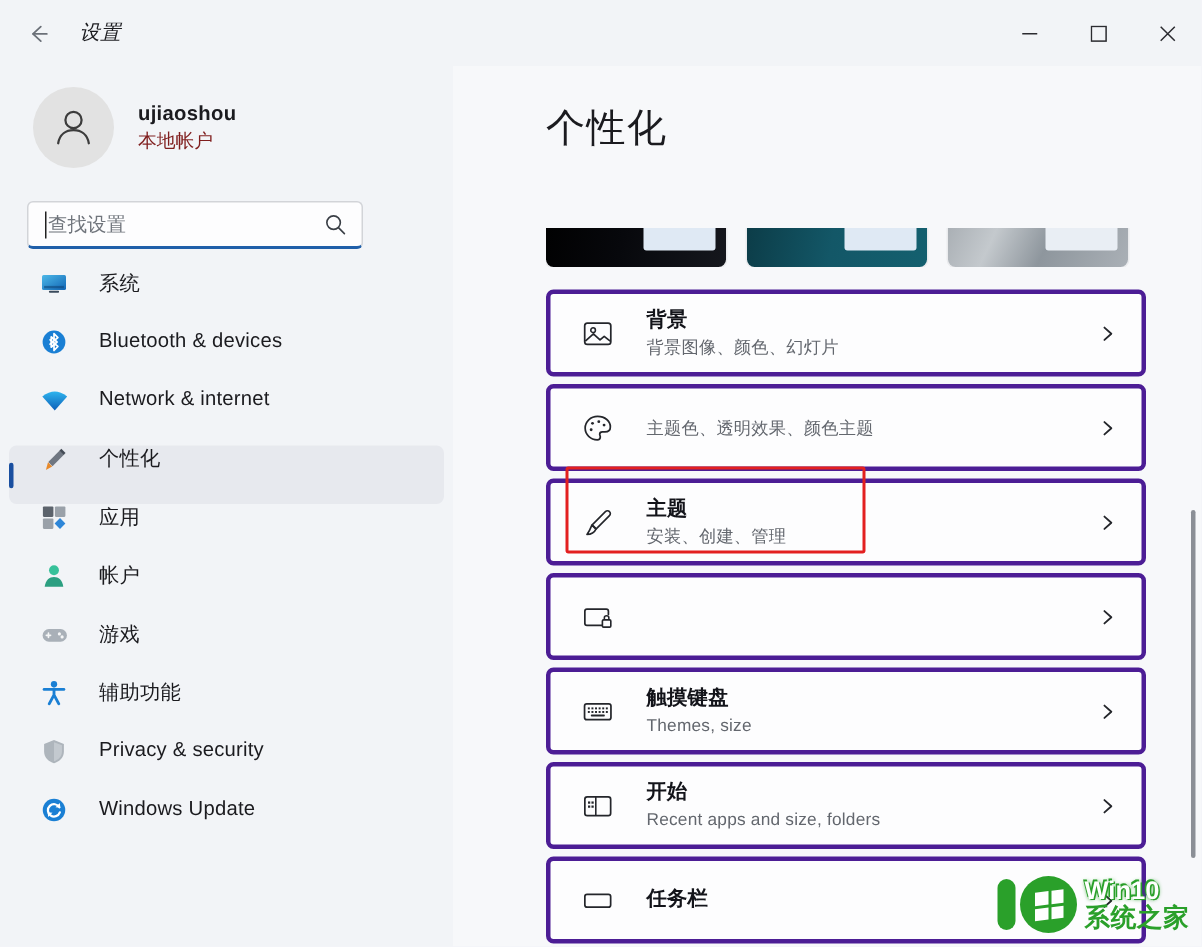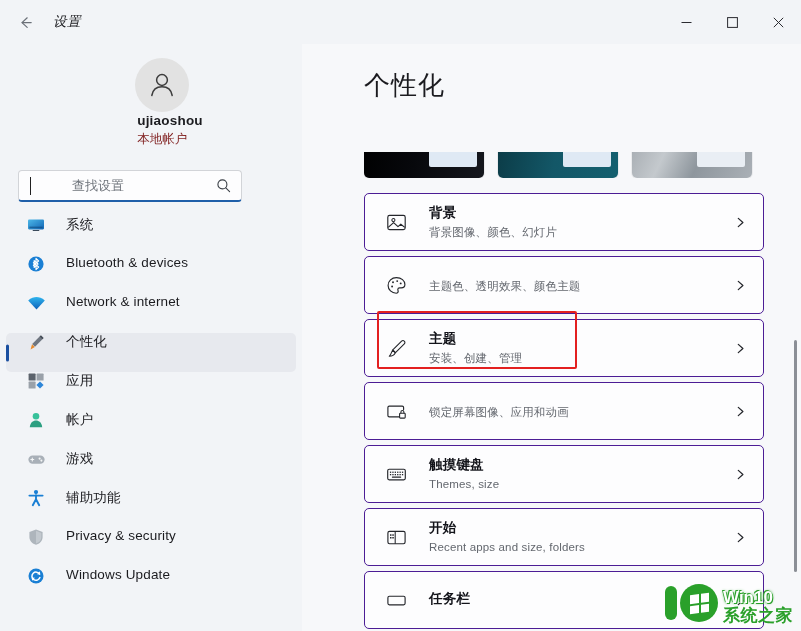--- a/index.html
+++ b/index.html
@@ -63,21 +63,20 @@
     flex: 0 0 302px;
     background: #f2f4f7;
     padding: 0;
     position: relative;
     overflow: hidden;
   }
   .account {
     display: flex;
     align-items: center;
     margin: 14px 0 0 22px;
-    flex-direction: column;
   }
   .avatar {
     width: 54px; height: 54px;
     border-radius: 50%;
     background: #e2e2e2;
     display: flex; align-items: center; justify-content: center;
     flex: 0 0 54px;
   }
   .avatar svg { display:block; }
   .account-text { margin-left: 16px; line-height: 1.35; }
@@ -87,21 +86,20 @@
   .searchwrap {
     margin: 22px 0 0 18px;
     width: 224px;
     height: 32px;
     background: #fdfdfe;
     border: 1px solid #d2d4d8;
     border-bottom: 2px solid #1f5fa9;
     border-radius: 4px;
     display: flex;
     position: relative;
-    padding-left: 40px;
   }
   .search-caret {
     position: absolute;
     left: 11px; top: 6px;
     width: 1px; height: 18px;
     background: #202020;
   }
   .search-input {
     border: none; outline: none; background: transparent;
     font-family: inherit;
@@ -189,21 +187,21 @@
     width: 48px; height: 17px;
     border-radius: 2px;
     background: #dfe9f4;
   }
   .tc-2 .tc-tile { background: #e9eef4; }
 
   .cards { margin: 15px 0 0 62px; width: 400px; }
   .card {
     height: 58px;
     background: #fdfdfe;
-    border: 1px solid #4c1d95;
+    border: 3px solid #4c1d95;
     border-radius: 5px;
     margin-bottom: 5px;
     display: flex;
     align-items: center;
     padding: 0 14px 0 16px;
     position: relative;
   }
   .card-icon {
     width: 30px; flex: 0 0 30px;
     display: flex; align-items: center; justify-content: center;
@@ -235,21 +233,21 @@
     background: #8b8f96;
     border-radius: 2px;
     z-index: 10;
   }
 
   
   .watermark {
     position: absolute;
     right: 8px; bottom: 6px;
     display: flex;
-    align-items: flex-end;
+    align-items: center;
     z-index: 30;
   }
   .wm-logo { position: relative; width: 56px; height: 44px; flex:0 0 56px;}
   .wm-bar {
     position: absolute; left: 3px; top: 5px;
     width: 12px; height: 34px;
     border-radius: 7px;
     background: #2aa02a;
   }
   .wm-circle {
@@ -542,21 +540,20 @@
 
           <div class="card">
             <span class="card-icon">
               <svg width="21" height="21" viewBox="0 0 21 21" fill="none">
                 <path d="M13.4 15.9 H3.3 C2.5 15.9 1.9 15.3 1.9 14.5 V6.5 C1.9 5.7 2.5 5.1 3.3 5.1 H16.2 C17 5.1 17.6 5.7 17.6 6.5 V8.6" stroke="#24262b" stroke-width="1.15" fill="none" stroke-linecap="round" stroke-linejoin="round"></path>
                 <rect x="13.6" y="12.2" width="5.6" height="4.9" rx="0.8" stroke="#24262b" stroke-width="1.1" fill="none"></rect>
                 <path d="M14.9 12.2 V10.9 C14.9 10.1 15.6 9.5 16.4 9.5 C17.2 9.5 17.9 10.1 17.9 10.9 V12.2" stroke="#24262b" stroke-width="1.05" fill="none"></path>
               </svg>
             </span>
             <span class="card-text">
-              <span class="card-sub" style="display:block">锁定屏幕图像、应用和动画</span>
             </span>
             <span class="chev">
               <svg width="13" height="13" viewBox="0 0 13 13">
                   <path d="M4.3 2.4 L8.9 6.5 L4.3 10.6" stroke="#24262b" stroke-width="1.25" fill="none" stroke-linecap="round" stroke-linejoin="round"></path>
                 </svg>
             </span>
           </div>
 
           <div class="card">
             <span class="card-icon">

